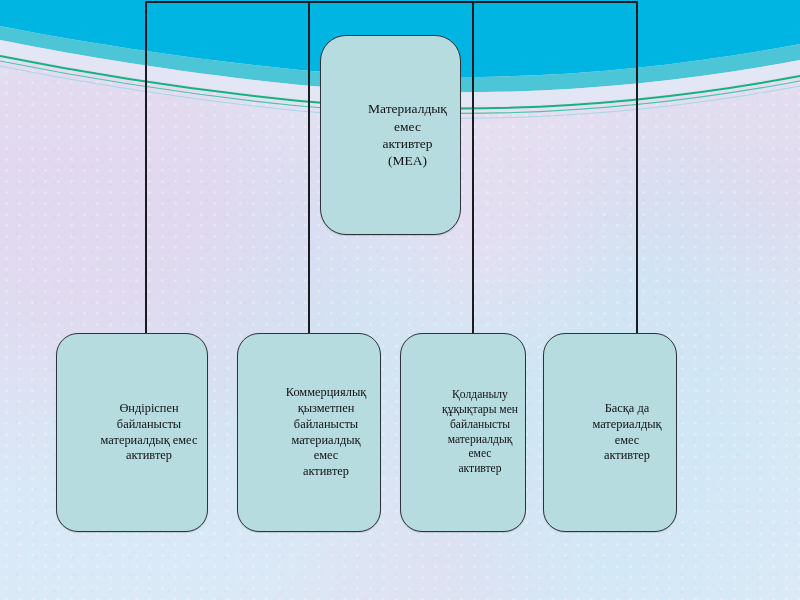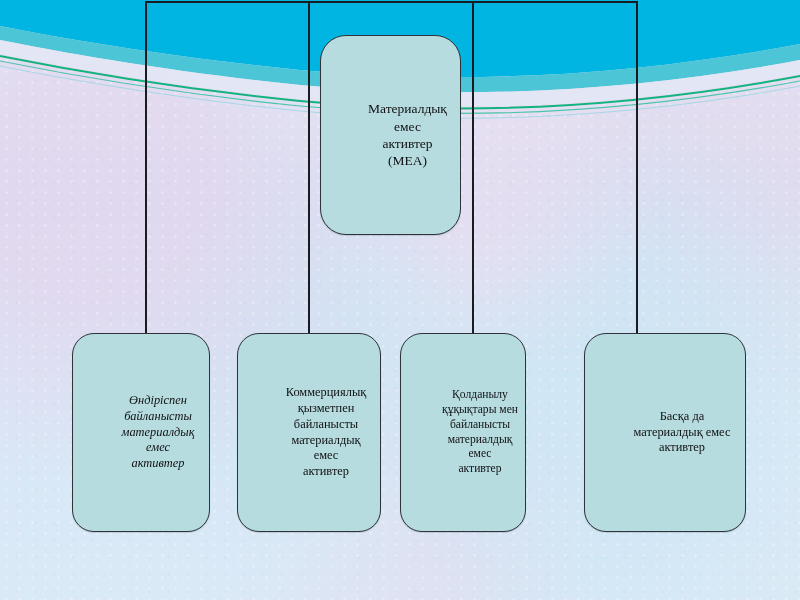--- a/index.html
+++ b/index.html
@@ -97,24 +97,24 @@
     left: 320px;
     top: 35px;
     width: 141px;
     height: 200px;
     border-radius: 26px;
   }
   #node-root .node-label { font-size: 13.5px; }
 
   .leaf { top: 333px; height: 199px; }
   .leaf .node-label { font-size: 12.4px; }
-  #node-leaf-0 { left: 72px;  width: 138px; font-style: italic; }
+  #node-leaf-0 { left: 56px;  width: 152px; }
   #node-leaf-1 { left: 237px; width: 144px; }
   #node-leaf-2 { left: 400px; width: 126px; }
-  #node-leaf-3 { left: 584px; width: 162px; }
+  #node-leaf-3 { left: 543px; width: 134px; }
   #node-leaf-2 .node-label { font-size: 11.6px; }
 </style>
 </head>
 <body>
 
 <div id="slide">
 
   <div class="bg-base"></div>
   <div class="bg-speckle"></div>
   <div class="bg-soft"></div>

